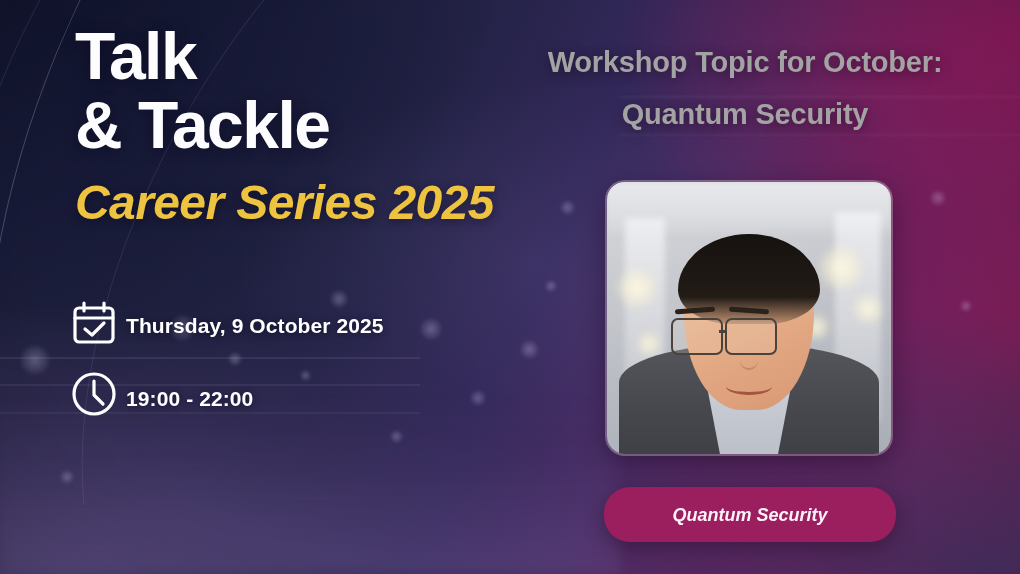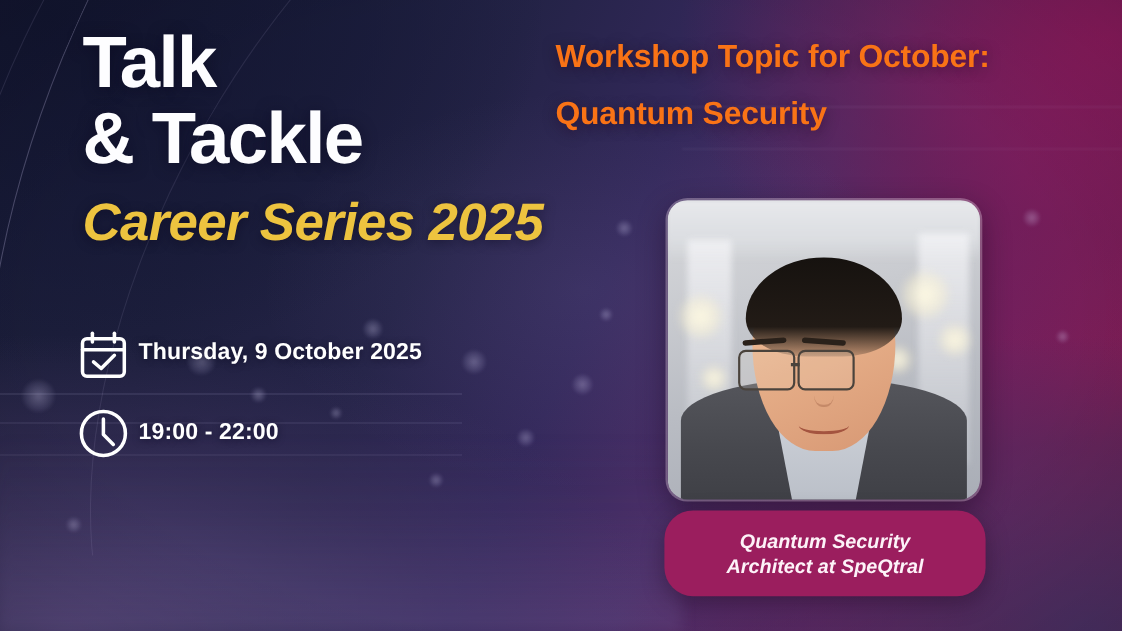--- a/index.html
+++ b/index.html
@@ -121,21 +121,21 @@
     font-size: 48px;
     font-weight: 700;
     font-style: italic;
     letter-spacing: -0.6px;
     text-shadow: 0 2px 10px rgba(10,8,30,0.5);
   }
 
   .details { position: absolute; left: 62px; top: 298px; width: 480px; }
   .detail-row {
     display: flex;
-    align-items: flex-start;
+    align-items: center;
     margin-bottom: 22px;
   }
   .detail-icon {
     width: 64px;
     flex: 0 0 64px;
     display: flex;
     justify-content: center;
     padding-top: 2px;
   }
   .detail-text {
@@ -147,22 +147,23 @@
     padding-top: 3px;
     text-shadow: 0 1px 7px rgba(10,8,30,0.55);
   }
   .row-date .detail-text { padding-top: 8px; }
   .row-time .detail-text { padding-top: 11px; }
   .detail-text span { display: block; }
 
   
   .topic {
     position: absolute;
-    left: 505px; top: 36px; width: 480px;
-    color: #f97316;
+    left: 505px; top: 46px; width: 480px;
+    text-align: center;
+    color: #a3a3a3;
   }
   .topic-line1 {
     font-size: 29px;
     font-weight: 700;
     letter-spacing: -0.2px;
     text-shadow: 0 2px 12px rgba(30,6,30,0.5);
   }
   .topic-line2 {
     margin-top: 19px;
     font-size: 29px;
@@ -389,17 +390,16 @@
     <div class="ph-glass ph-glass-l"></div>
     <div class="ph-glass ph-glass-r"></div>
     <div class="ph-bridge"></div>
     <div class="ph-nose"></div>
     <div class="ph-mouth"></div>
   </div>
 
   <div class="nameplate">
     <div class="speaker-role">
       <span>Quantum Security</span>
-      <span>Architect at SpeQtral</span>
     </div>
   </div>
 
 </div>
 
 </body></html>

